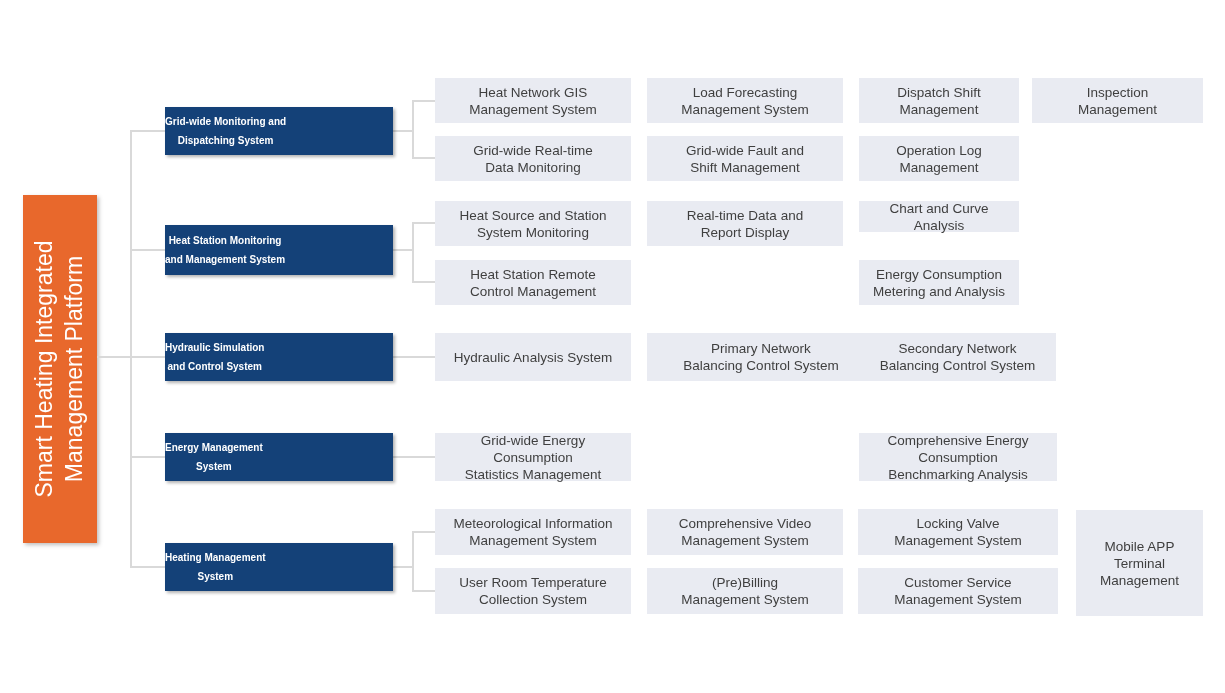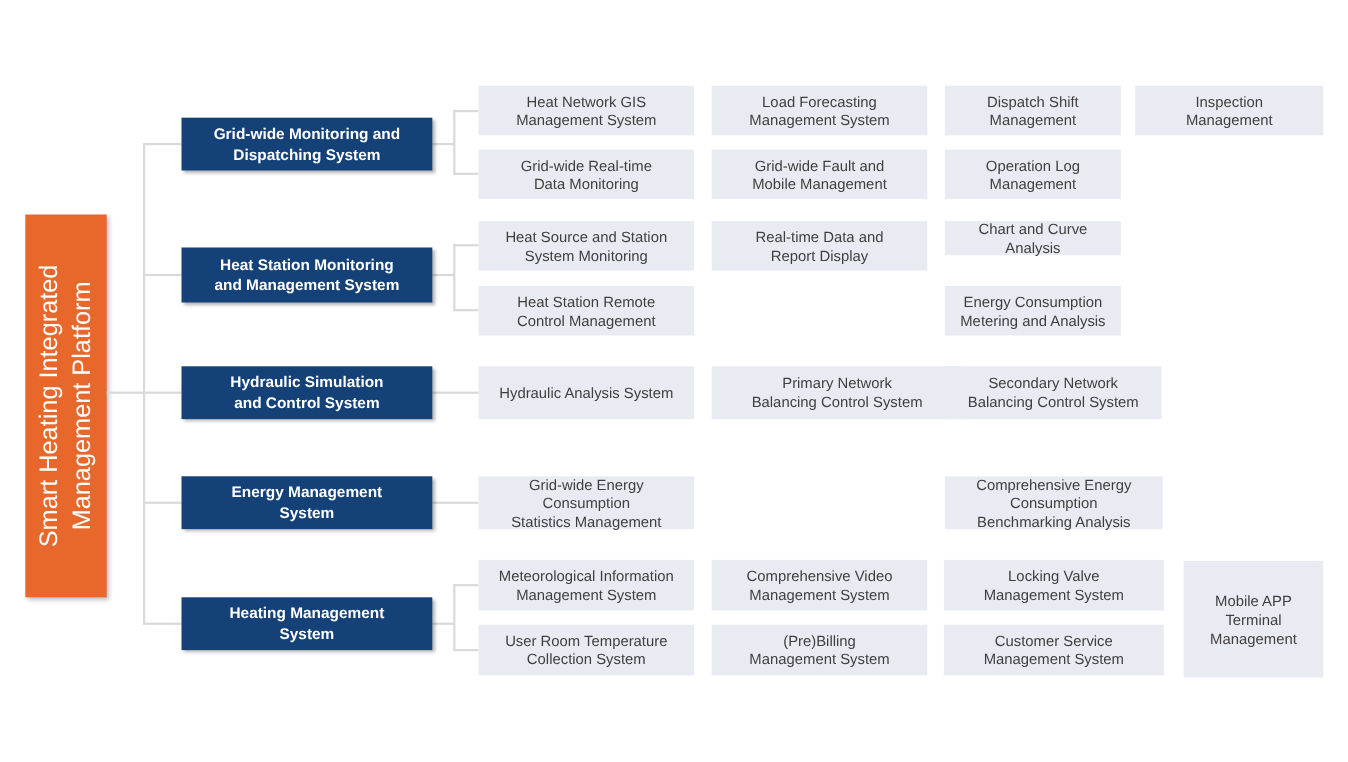--- a/index.html
+++ b/index.html
@@ -19,22 +19,22 @@
     width:348px; height:62px;
     transform:translate(-50%,-50%) rotate(-90deg);
     color:var(--text_on_dark,#fff);
     font-size:23px; line-height:30px; text-align:center;
     white-space:pre-line;
   }
   .section {
     position:absolute; left:165px; width:228px;
     background:var(--section,#144178);
     color:var(--text_on_dark,#fff);
-    display:flex; align-items:center; justify-content:center;
-    text-align:center; font-size:14px; font-weight:bold; line-height:19px;
+    display:flex; align-items:center; 
+    text-align:center; font-size:10px; font-weight:bold; line-height:19px;
     white-space:pre-line;
     box-shadow:2px 2px 3px rgba(0,0,0,.3);
     box-sizing:border-box;
   }
   .leaf {
     position:absolute;
     background:var(--node_bg,#E9EBF2);
     color:var(--node_text,#3F3F3F);
     display:flex; align-items:center; justify-content:center;
     text-align:center; font-size:13.5px; line-height:17px;
@@ -120,21 +120,21 @@
   <div class="leaf" style="left:1032px;top:78px;width:171px;height:45px">
     <span>Inspection
 Management</span>
   </div>
   <div class="leaf" style="left:435px;top:136px;width:196px;height:45px">
     <span>Grid-wide Real-time
 Data Monitoring</span>
   </div>
   <div class="leaf" style="left:647px;top:136px;width:196px;height:45px">
     <span>Grid-wide Fault and
-Mobile Management</span>
+Shift Management</span>
   </div>
   <div class="leaf" style="left:859px;top:136px;width:160px;height:45px">
     <span>Operation Log
 Management</span>
   </div>
 
   <div class="leaf" style="left:435px;top:201px;width:196px;height:45px">
     <span>Heat Source and Station
 System Monitoring</span>
   </div>

